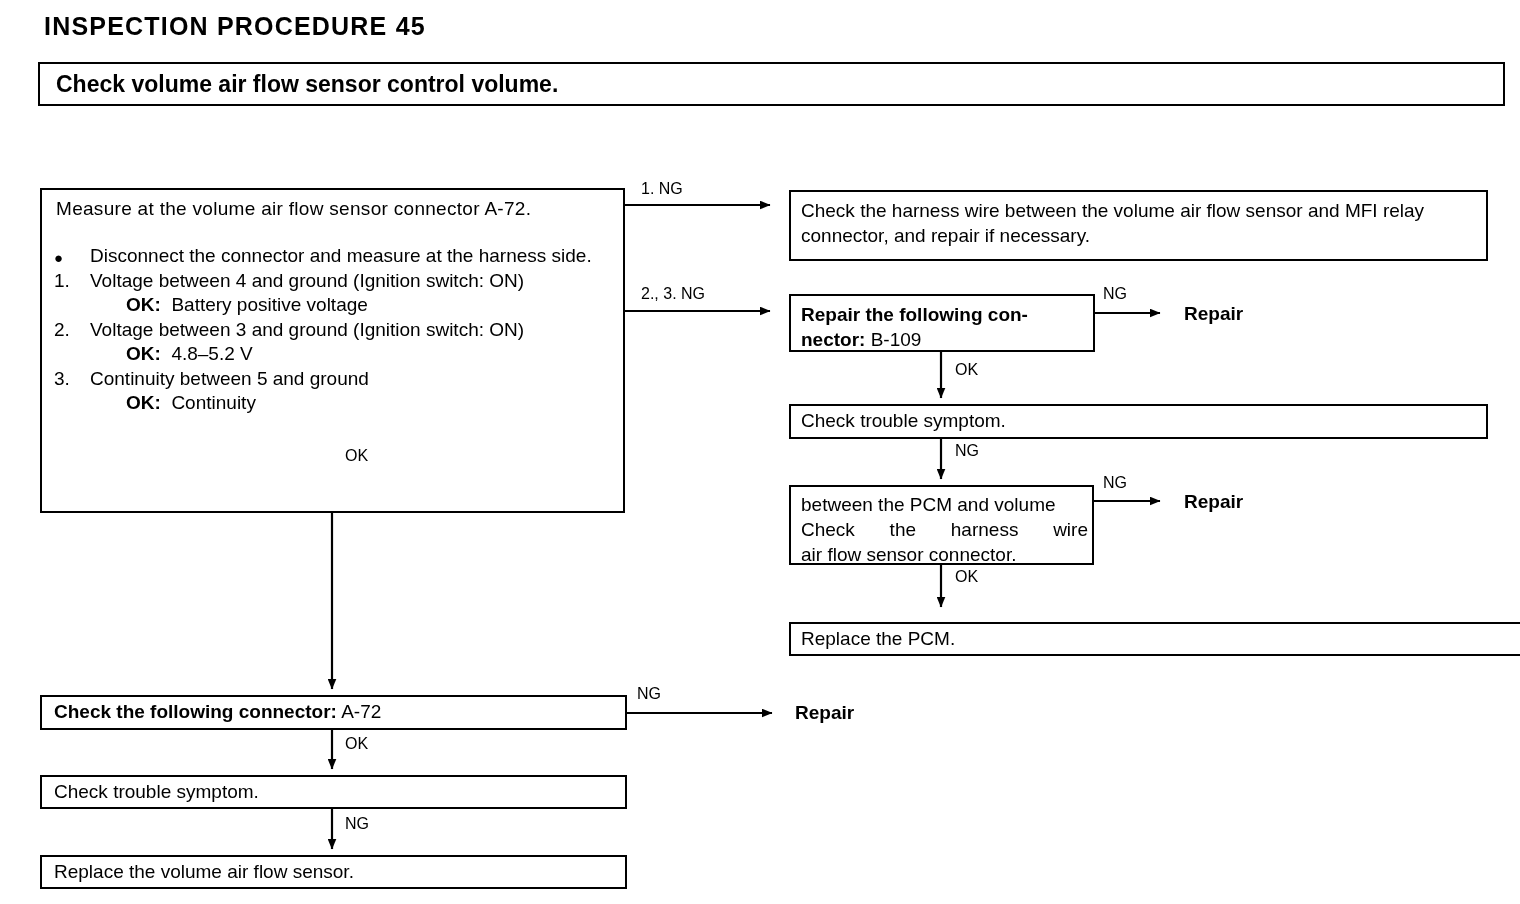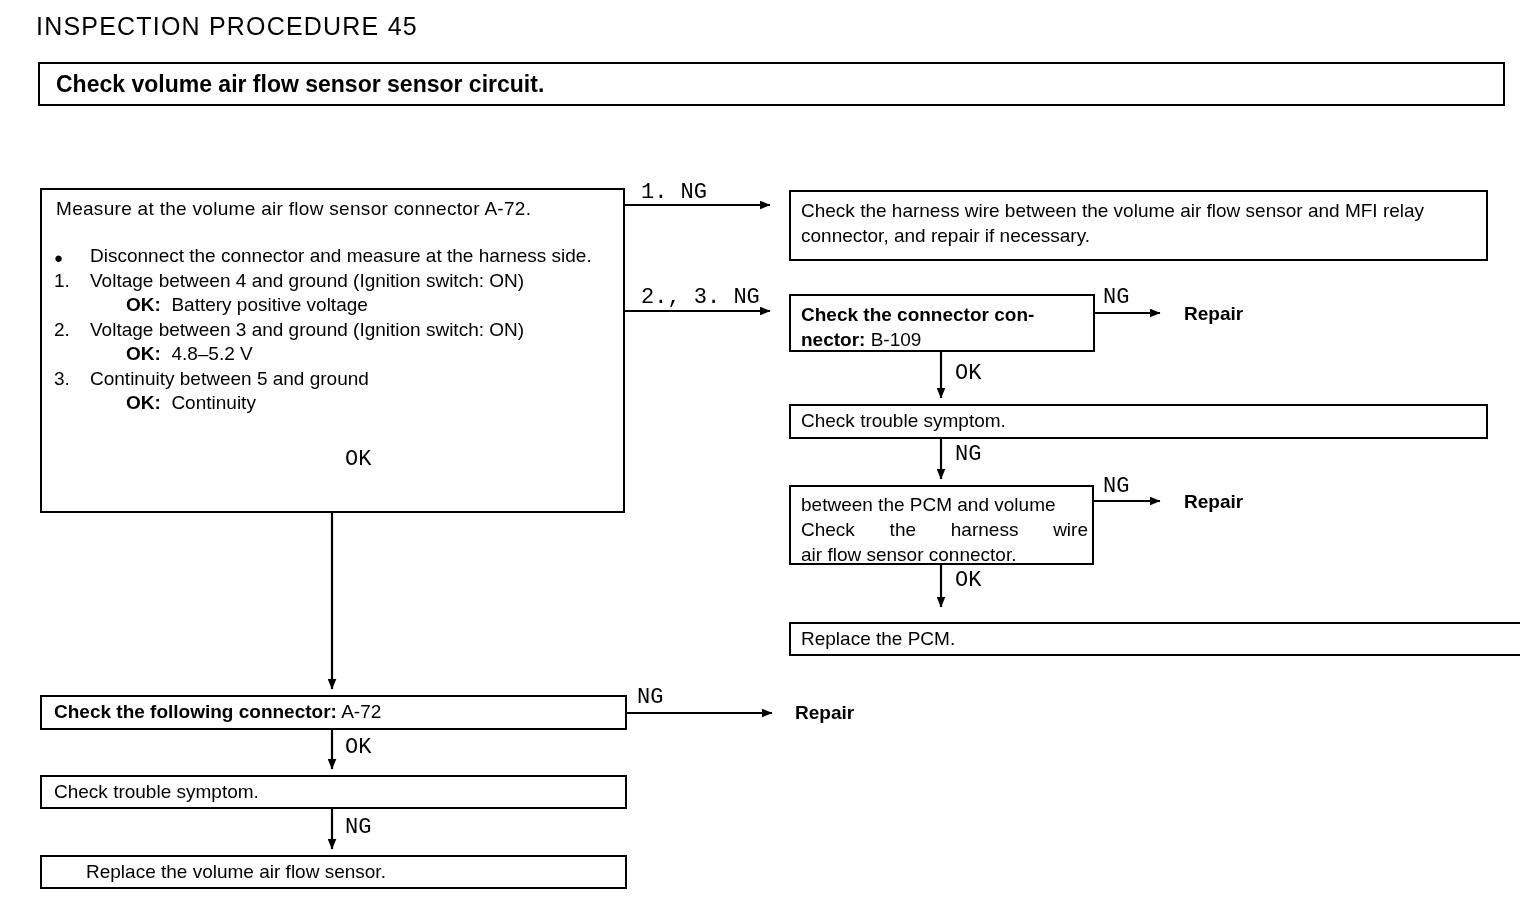--- a/index.html
+++ b/index.html
@@ -6,22 +6,22 @@
   body{
     width:1520px;height:904px;position:relative;overflow:hidden;
     font-family:"Liberation Sans","DejaVu Sans",sans-serif;
     color:#000000;
     -webkit-font-smoothing:none;
   }
   .abs{position:absolute;box-sizing:border-box;}
 
   
   .proc-title{
-    left:36px;top:12px;
-    font-size:25px;font-weight:normal;letter-spacing:1.2px;
+    left:44px;top:12px;
+    font-size:25px;font-weight:bold;letter-spacing:1.2px;
     white-space:nowrap;
   }
 
   
   .header-box{
     left:38px;top:62px;width:1467px;height:44px;
     border:2px solid #000;
   }
   .header-box .hb-text{
     position:absolute;left:16px;top:50%;transform:translateY(-50%);
@@ -61,30 +61,30 @@
   .box-replace-pcm .tx{left:10px;top:4px;font-size:19px;white-space:nowrap;}
 
   
   .box-conn-a72{left:40px;top:695px;width:587px;height:35px;}
   .box-conn-a72 .tx{left:12px;top:4px;font-size:19px;white-space:nowrap;}
 
   .box-trouble-l{left:40px;top:775px;width:587px;height:34px;}
   .box-trouble-l .tx{left:12px;top:4px;font-size:19px;white-space:nowrap;}
 
   .box-replace-vafs{left:40px;top:855px;width:587px;height:34px;}
-  .box-replace-vafs .tx{left:12px;top:4px;font-size:19px;white-space:nowrap;margin-left:32px;}
+  .box-replace-vafs .tx{left:12px;top:4px;font-size:19px;white-space:nowrap;}
 
   
   .repair{font-size:19px;font-weight:bold;white-space:nowrap;}
   .repair-1{left:1184px;top:303px;}
   .repair-2{left:1184px;top:491px;}
   .repair-3{left:795px;top:702px;}
 
   
-  .elabel{font-size:22px;white-space:nowrap;font-family:Liberation Mono, monospace;}
+  .elabel{font-size:16px;white-space:nowrap;}
   .lbl-1ng{left:641px;top:180px;}
   .lbl-23ng{left:641px;top:285px;}
   .lbl-ok-main{left:345px;top:447px;}
   .lbl-ng-b109{left:1103px;top:285px;}
   .lbl-ok-b109{left:955px;top:361px;}
   .lbl-ng-trouble-r{left:955px;top:442px;}
   .lbl-ng-harness-pcm{left:1103px;top:474px;}
   .lbl-ok-harness-pcm{left:955px;top:568px;}
   .lbl-ng-a72{left:637px;top:685px;}
   .lbl-ok-a72{left:345px;top:735px;}
@@ -92,21 +92,21 @@
 
   
   .wires{position:absolute;left:0;top:0;width:1520px;height:904px;pointer-events:none;}
 </style>
 </head>
 <body>
 
 <div class="abs proc-title">INSPECTION  PROCEDURE 45</div>
 
 <div class="abs header-box">
-  <span class="hb-text">Check volume air flow sensor sensor circuit.</span>
+  <span class="hb-text">Check volume air flow sensor control volume.</span>
 </div>
 
 <svg class="wires" viewBox="0 0 1520 904">
   <defs>
     <marker id="ah" markerWidth="11" markerHeight="9" refX="10.5" refY="4.5" orient="auto" markerUnits="userSpaceOnUse">
       <path d="M0,0 L11,4.5 L0,9 Z" fill="#000"></path>
     </marker>
   </defs>
 
   <g>
@@ -183,21 +183,21 @@
 
   </div>
 </div>
 
 <div class="abs fbox box-harness-mfi">
   <div class="tx">Check the harness wire between the volume air flow sensor and MFI relay connector, and repair if necessary.</div>
 </div>
 
 <div class="abs fbox box-conn-b109">
   <div class="tx">
-    <span class="b">Check the connector con-</span>
+    <span class="b">Repair the following con-</span>
     <span class="lastline" style="display:block;">
       <span class="b">nector:</span>
       <span>B-109</span>
     </span>
   </div>
 </div>
 
 <div class="abs fbox box-trouble-r">
   <div class="tx">Check trouble symptom.</div>
 </div>

